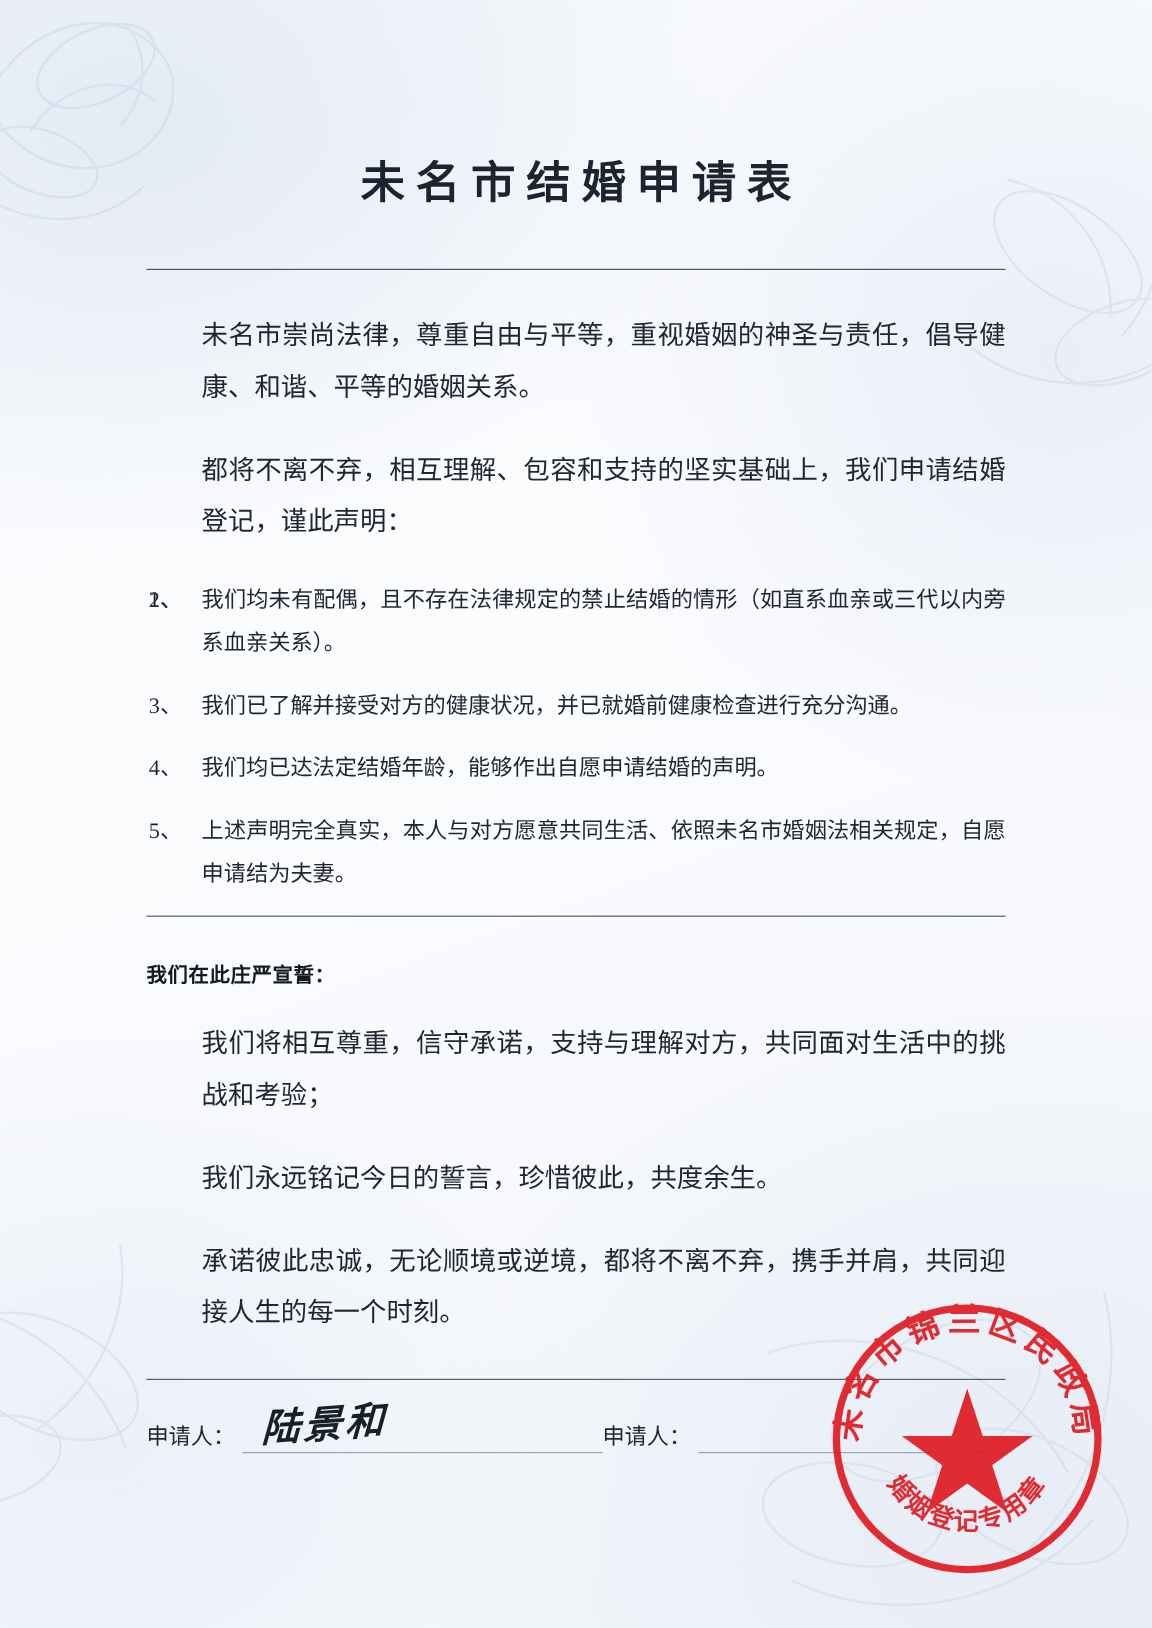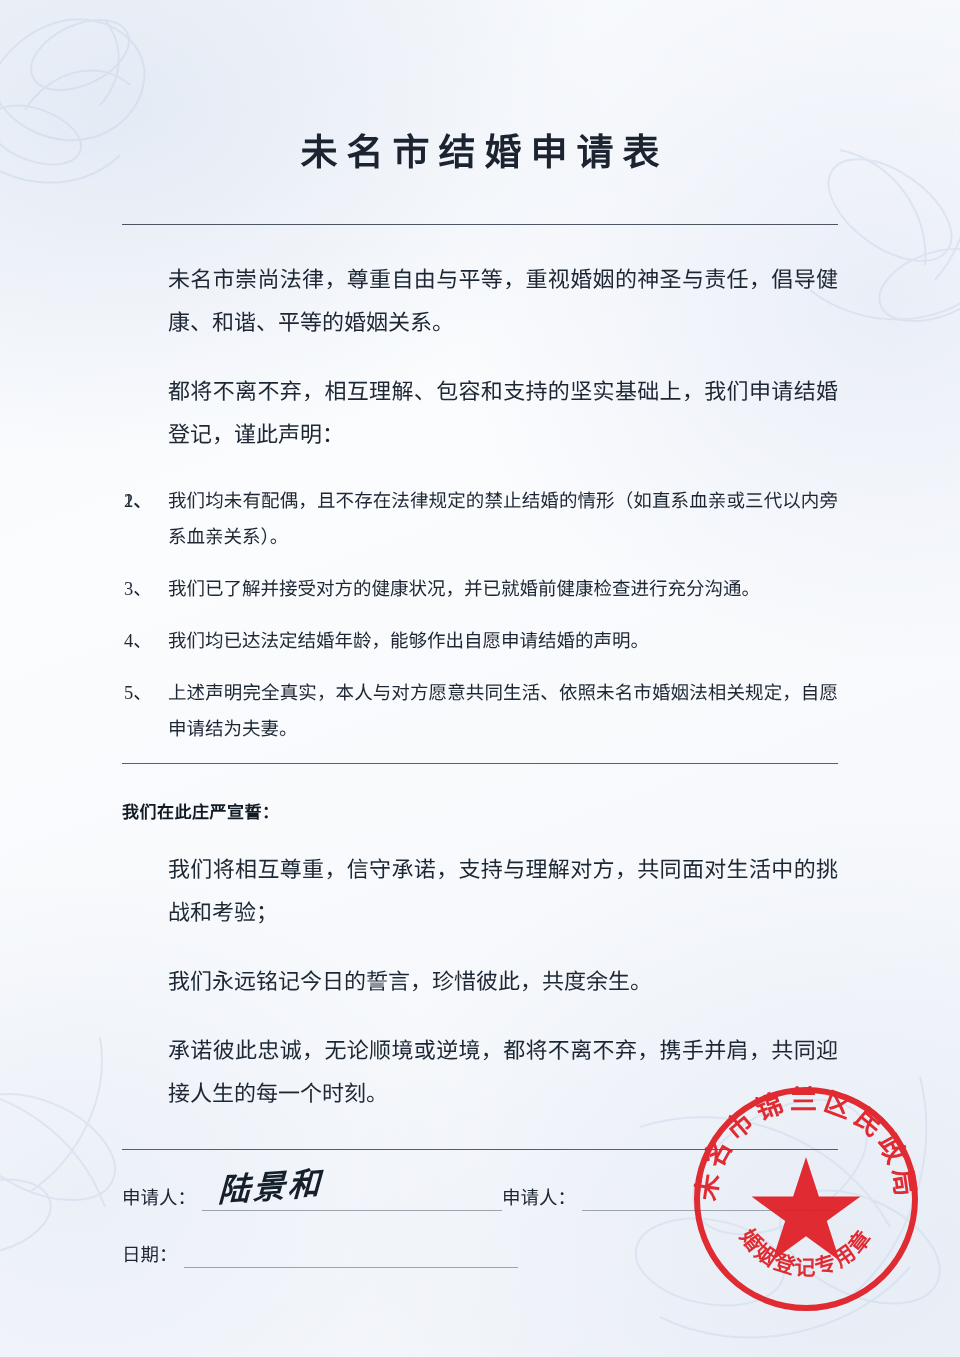--- a/index.html
+++ b/index.html
@@ -253,28 +253,20 @@
           </span>
         </div>
         <div class="sig-cell">
           <span class="sig-label">申请人：</span>
           <span class="sig-line short">
             <span class="handwriting"></span>
           </span>
         </div>
       </div>
 
-      <div class="sig-row date-row">
-        <div class="sig-cell left">
-          <span class="sig-label">日期：</span>
-          <span class="sig-line">
-            <span class="handwriting"></span>
-          </span>
-        </div>
-      </div>
 
     </div>
 
   </div>
 
   <div class="stamp">
     <svg width="232" height="232" viewBox="0 0 232 232">
       <defs>
         <path id="arcTop" d="M 26,116 A 90,90 0 1 1 206,116" fill="none"></path>
         <path id="arcBottom" d="M 40,116 A 76,76 0 0 0 192,116" fill="none"></path>

